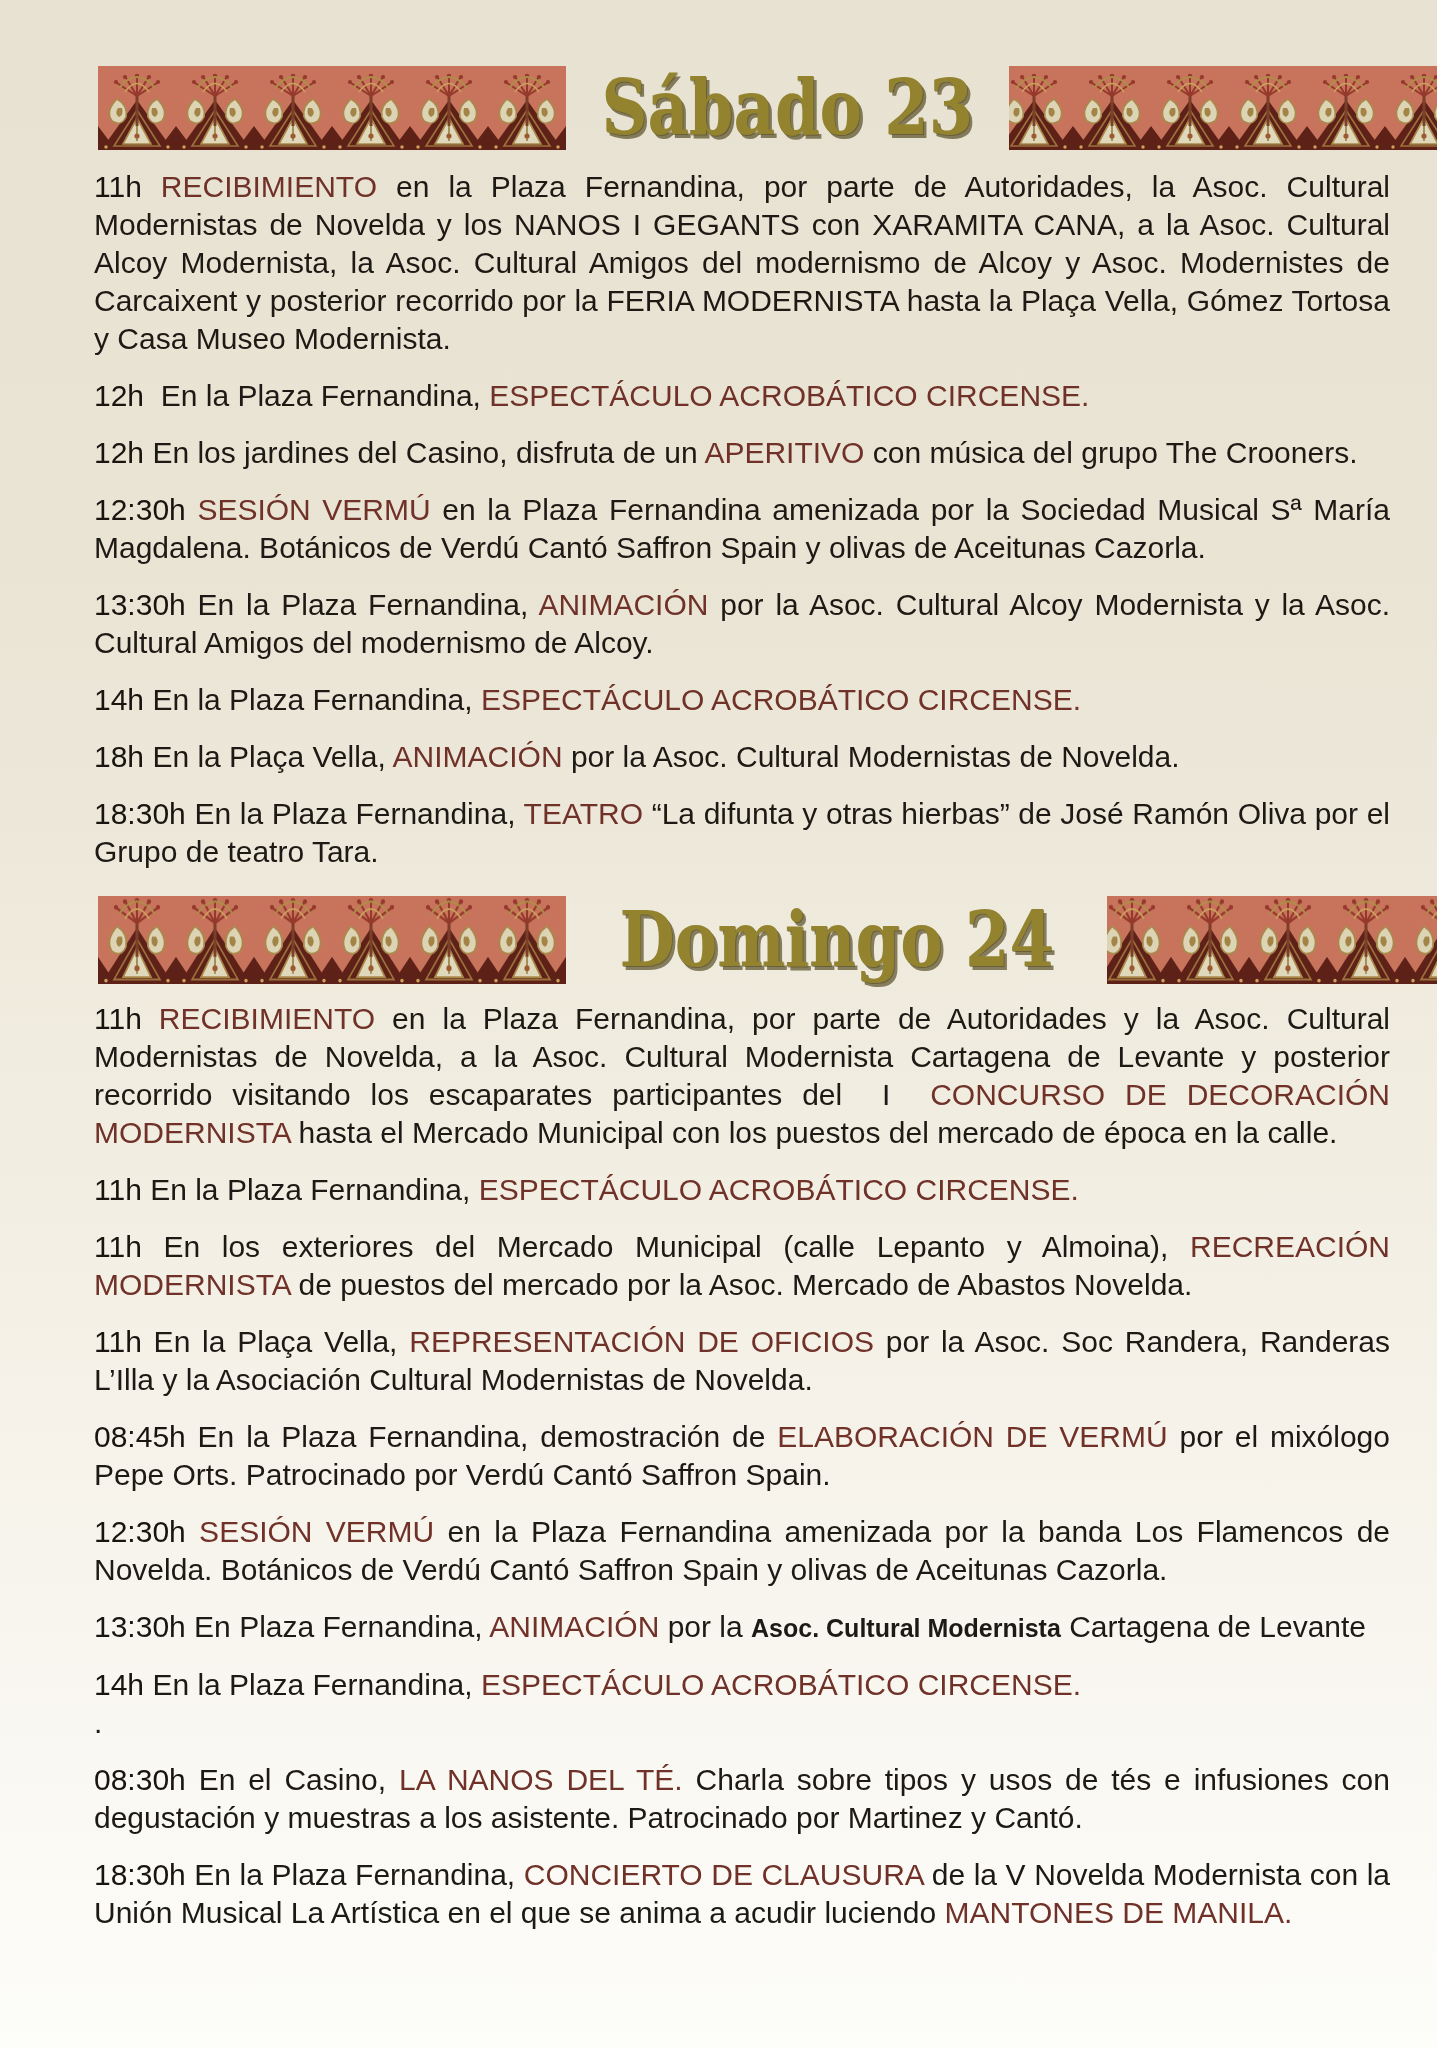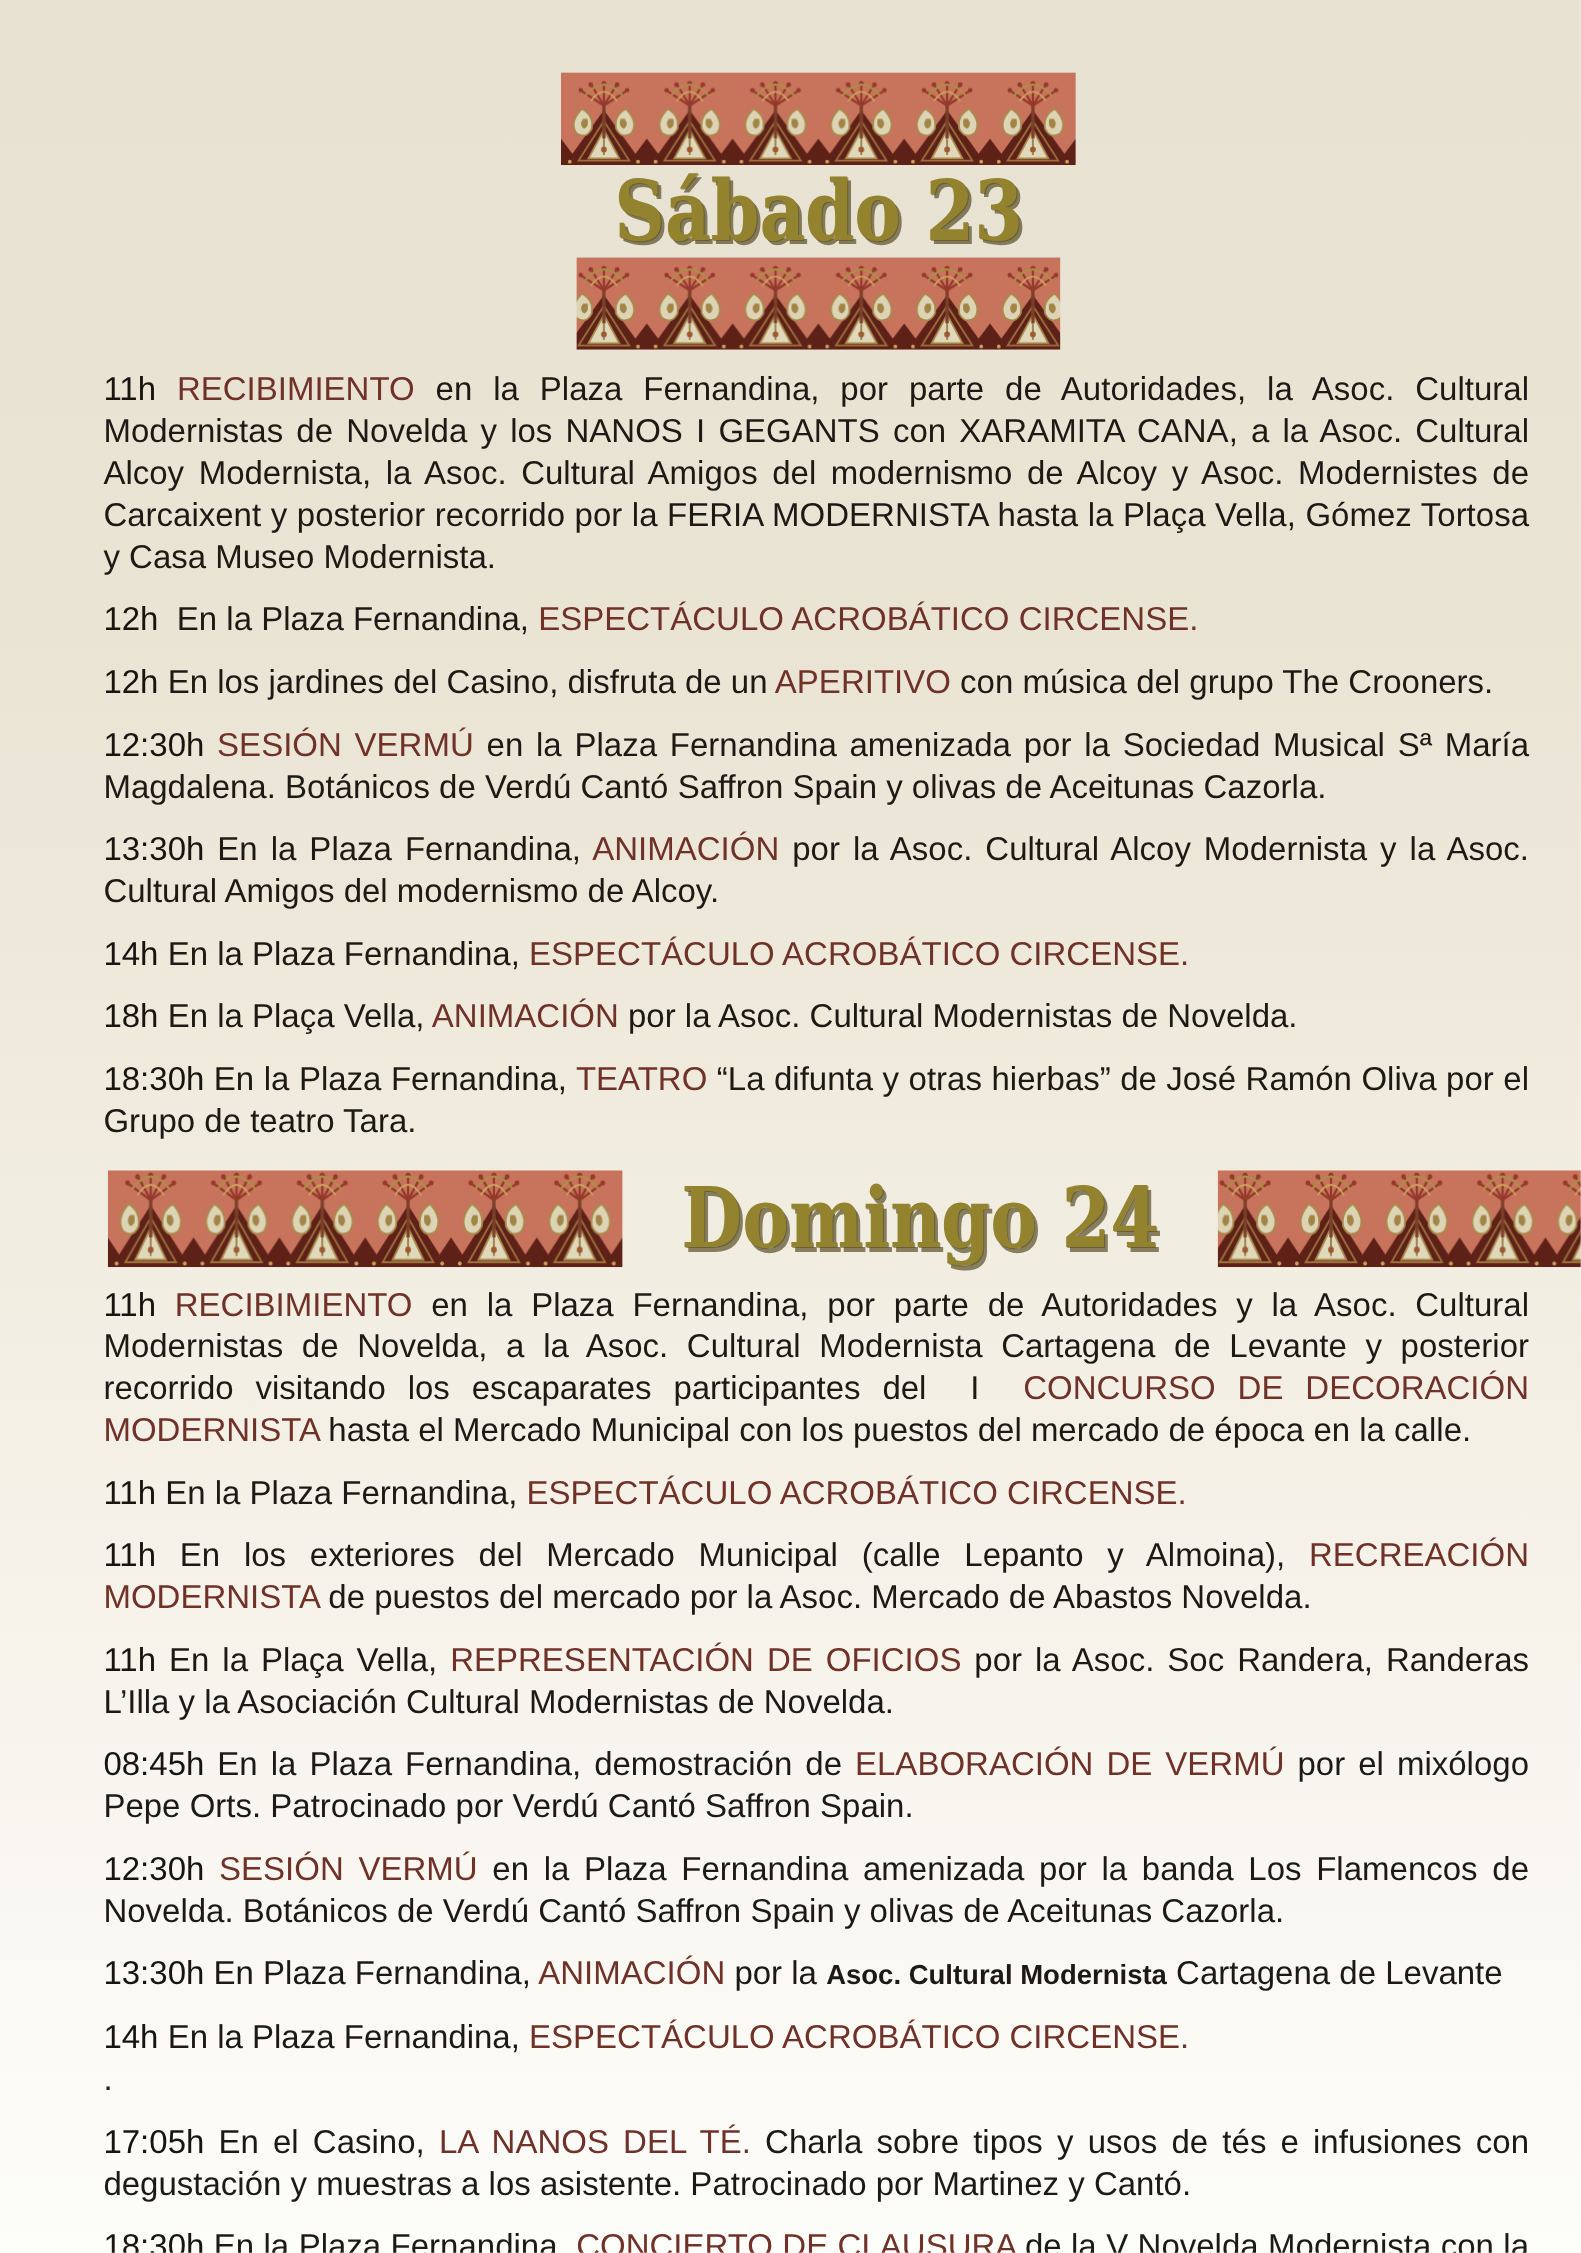--- a/index.html
+++ b/index.html
@@ -10,21 +10,21 @@
     overflow: hidden;
     background: linear-gradient(180deg, #e7e2d1 0%, #e9e4d4 28%, #f0ecdf 52%, #f8f5ee 78%, #fdfdfa 100%);
     font-family: "Liberation Sans", sans-serif;
     color: #1d1914;
   }
   .day-header {
     display: flex;
     align-items: center;
     margin: 0 47px 16px 98px;
   }
-  .day-header.saturday { padding-top: 66px; margin-bottom: 18px; flex-direction: column; }
+  .day-header.saturday { padding-top: 66px; margin-bottom: 18px; }
   .day-header.sunday   { padding-top: 6px;  margin-bottom: 16px; gap: 12px; }
   .strip { display: block; flex: 0 0 auto; }
   .day-title-box { flex: 1 1 auto; text-align: center; }
   .day-title {
     display: inline-block;
     font-family: "DejaVu Serif", "Liberation Serif", serif;
     font-weight: bold;
     font-size: 76px;
     line-height: 84px;
     white-space: nowrap;
@@ -131,17 +131,17 @@
 
   <div class="events">
       <p class="event"><span class="seg-time">11h</span><span class="seg-hl"> RECIBIMIENTO</span><span class="seg-n"> en la Plaza Fernandina, por parte de Autoridades y la Asoc. Cultural Modernistas de Novelda, a la Asoc. Cultural Modernista Cartagena de Levante y posterior recorrido visitando los escaparates participantes del &nbsp;I&nbsp; </span><span class="seg-hl">CONCURSO DE DECORACIÓN MODERNISTA</span><span class="seg-n"> hasta el Mercado Municipal con los puestos del mercado de época en la calle.</span></p>
       <p class="event"><span class="seg-time">11h</span><span class="seg-n"> En la Plaza Fernandina, </span><span class="seg-hl">ESPECTÁCULO ACROBÁTICO CIRCENSE.</span></p>
       <p class="event"><span class="seg-time">11h</span><span class="seg-n"> En los exteriores del Mercado Municipal (calle Lepanto y Almoina), </span><span class="seg-hl">RECREACIÓN MODERNISTA</span><span class="seg-n"> de puestos del mercado por la Asoc. Mercado de Abastos Novelda.</span></p>
       <p class="event"><span class="seg-time">11h</span><span class="seg-n"> En la Plaça Vella, </span><span class="seg-hl">REPRESENTACIÓN DE OFICIOS</span><span class="seg-n"> por la Asoc. Soc Randera, Randeras L’Illa y la Asociación Cultural Modernistas de Novelda.</span></p>
       <p class="event"><span class="seg-time">08:45h</span><span class="seg-n"> En la Plaza Fernandina, demostración de </span><span class="seg-hl">ELABORACIÓN DE VERMÚ</span><span class="seg-n"> por el mixólogo Pepe Orts. Patrocinado por Verdú Cantó Saffron Spain.</span></p>
       <p class="event"><span class="seg-time">12:30h</span><span class="seg-hl"> SESIÓN VERMÚ</span><span class="seg-n"> en la Plaza Fernandina amenizada por la banda Los Flamencos de Novelda. Botánicos de Verdú Cantó Saffron Spain y olivas de Aceitunas Cazorla.</span></p>
       <p class="event"><span class="seg-time">13:30h</span><span class="seg-n"> En Plaza Fernandina, </span><span class="seg-hl">ANIMACIÓN</span><span class="seg-n"> por la </span><span class="seg-small">Asoc. Cultural Modernista</span><span class="seg-n"> Cartagena de Levante</span></p>
       <p class="event"><span class="seg-time">14h</span><span class="seg-n"> En la Plaza Fernandina, </span><span class="seg-hl">ESPECTÁCULO ACROBÁTICO CIRCENSE.</span><br><span class="seg-n">.</span></p>
-      <p class="event"><span class="seg-time">17:05h</span><span class="seg-n"> En el Casino, </span><span class="seg-hl">LA NANOS DEL TÉ.</span><span class="seg-n"> Charla sobre tipos y usos de tés e infusiones con degustación y muestras a los asistente. Patrocinado por Martinez y Cantó.</span><br></p>
+      <p class="event"><span class="seg-time">08:30h</span><span class="seg-n"> En el Casino, </span><span class="seg-hl">LA NANOS DEL TÉ.</span><span class="seg-n"> Charla sobre tipos y usos de tés e infusiones con degustación y muestras a los asistente. Patrocinado por Martinez y Cantó.</span><br></p>
       <p class="event"><span class="seg-time">18:30h</span><span class="seg-n"> En la Plaza Fernandina, </span><span class="seg-hl">CONCIERTO DE CLAUSURA</span><span class="seg-n"> de la V Novelda Modernista con la Unión Musical La Artística en el que se anima a acudir luciendo </span><span class="seg-hl">MANTONES DE MANILA.</span></p>
     </div>
 
 </div>
 
 </body></html>

